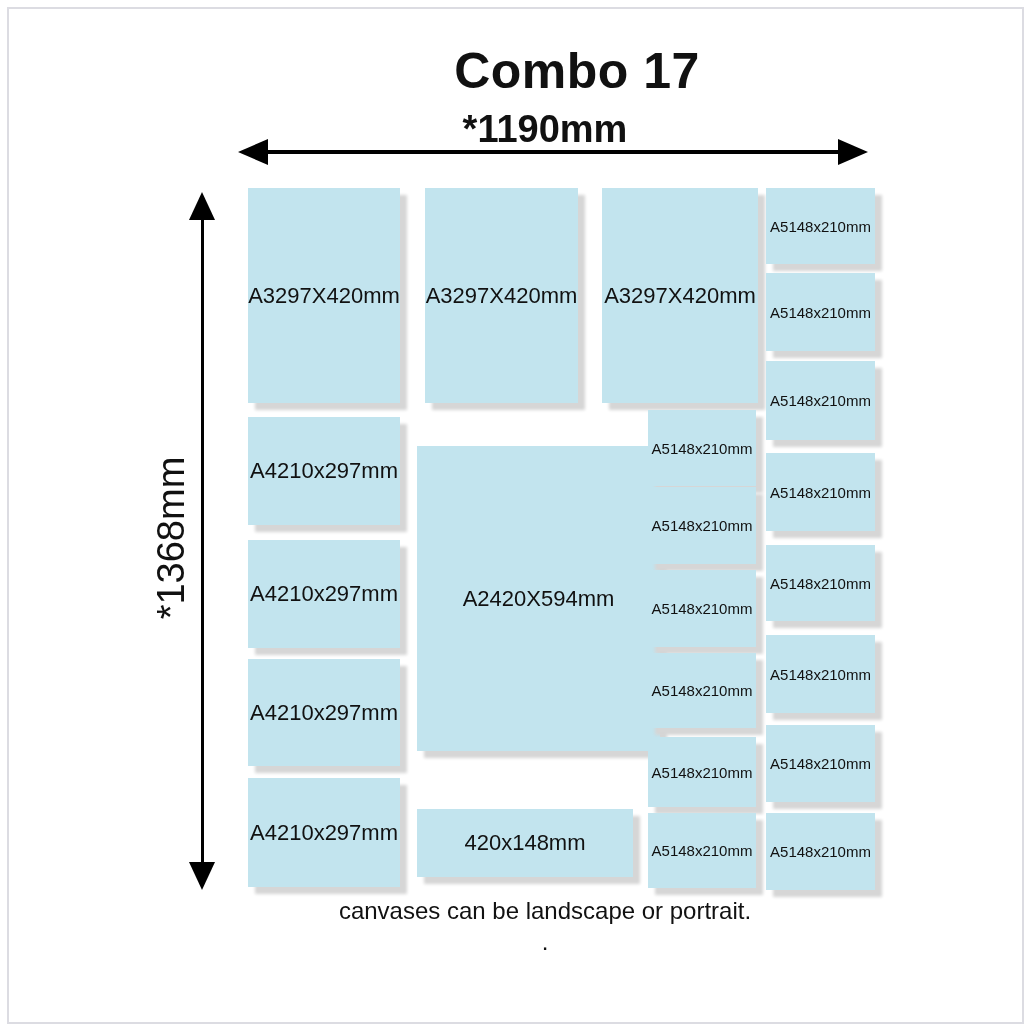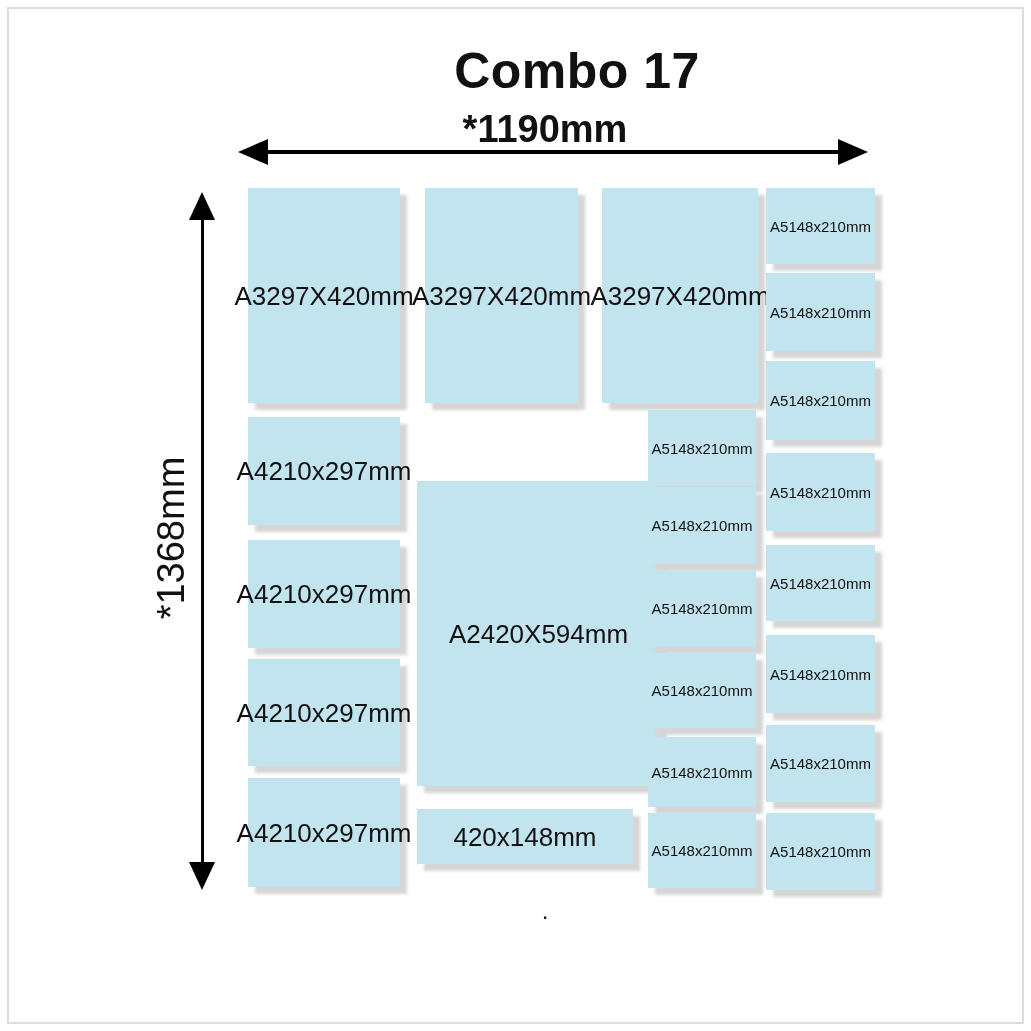--- a/index.html
+++ b/index.html
@@ -127,21 +127,21 @@
     position: absolute;
     background: var(--box-fill, #c2e4ee);
     box-shadow: 7px 7px 3px var(--box-shadow, #d6d6d6);
     display: flex;
     flex-direction: row;
     align-items: center;
     justify-content: center;
     text-align: center;
   }
   .canvas-box.large .box-line {
-    font-size: 26px;
+    font-size: 22px;
     line-height: 28px;
   }
   .canvas-box.small .box-line {
     font-size: 15px;
     line-height: 19px;
   }
   .footer {
     position: absolute;
     left: 245px;
     top: 895px;
@@ -197,25 +197,25 @@
         <div class="box-line">210x297mm</div>
       </div>
       <div class="canvas-box large" style="left: 248px; top: 659px; width: 152px; height: 107px;">
         <div class="box-line">A4</div>
         <div class="box-line">210x297mm</div>
       </div>
       <div class="canvas-box large" style="left: 248px; top: 778px; width: 152px; height: 109px;">
         <div class="box-line">A4</div>
         <div class="box-line">210x297mm</div>
       </div>
-      <div class="canvas-box large" style="left: 417px; top: 481px; width: 243px; height: 305px;">
+      <div class="canvas-box large" style="left: 417px; top: 446px; width: 243px; height: 305px;">
         <div class="box-line">A2</div>
         <div class="box-line">420X594mm</div>
       </div>
-      <div class="canvas-box large" style="left: 417px; top: 809px; width: 216px; height: 55px;">
+      <div class="canvas-box large" style="left: 417px; top: 809px; width: 216px; height: 68px;">
         <div class="box-line">420x148mm</div>
       </div>
       <div class="canvas-box small" style="left: 648px; top: 410px; width: 108px; height: 76px;">
         <div class="box-line">A5</div>
         <div class="box-line">148x210mm</div>
       </div>
       <div class="canvas-box small" style="left: 648px; top: 487px; width: 108px; height: 77px;">
         <div class="box-line">A5</div>
         <div class="box-line">148x210mm</div>
       </div>
@@ -263,15 +263,16 @@
         <div class="box-line">A5</div>
         <div class="box-line">148x210mm</div>
       </div>
       <div class="canvas-box small" style="left: 766px; top: 813px; width: 109px; height: 77px;">
         <div class="box-line">A5</div>
         <div class="box-line">148x210mm</div>
       </div>
     </div>
 
   <div class="footer">
+    <div>canvases can be landscape or portrait.</div>
     <div>.</div>
   </div>
 </div>
 
 </body></html>

